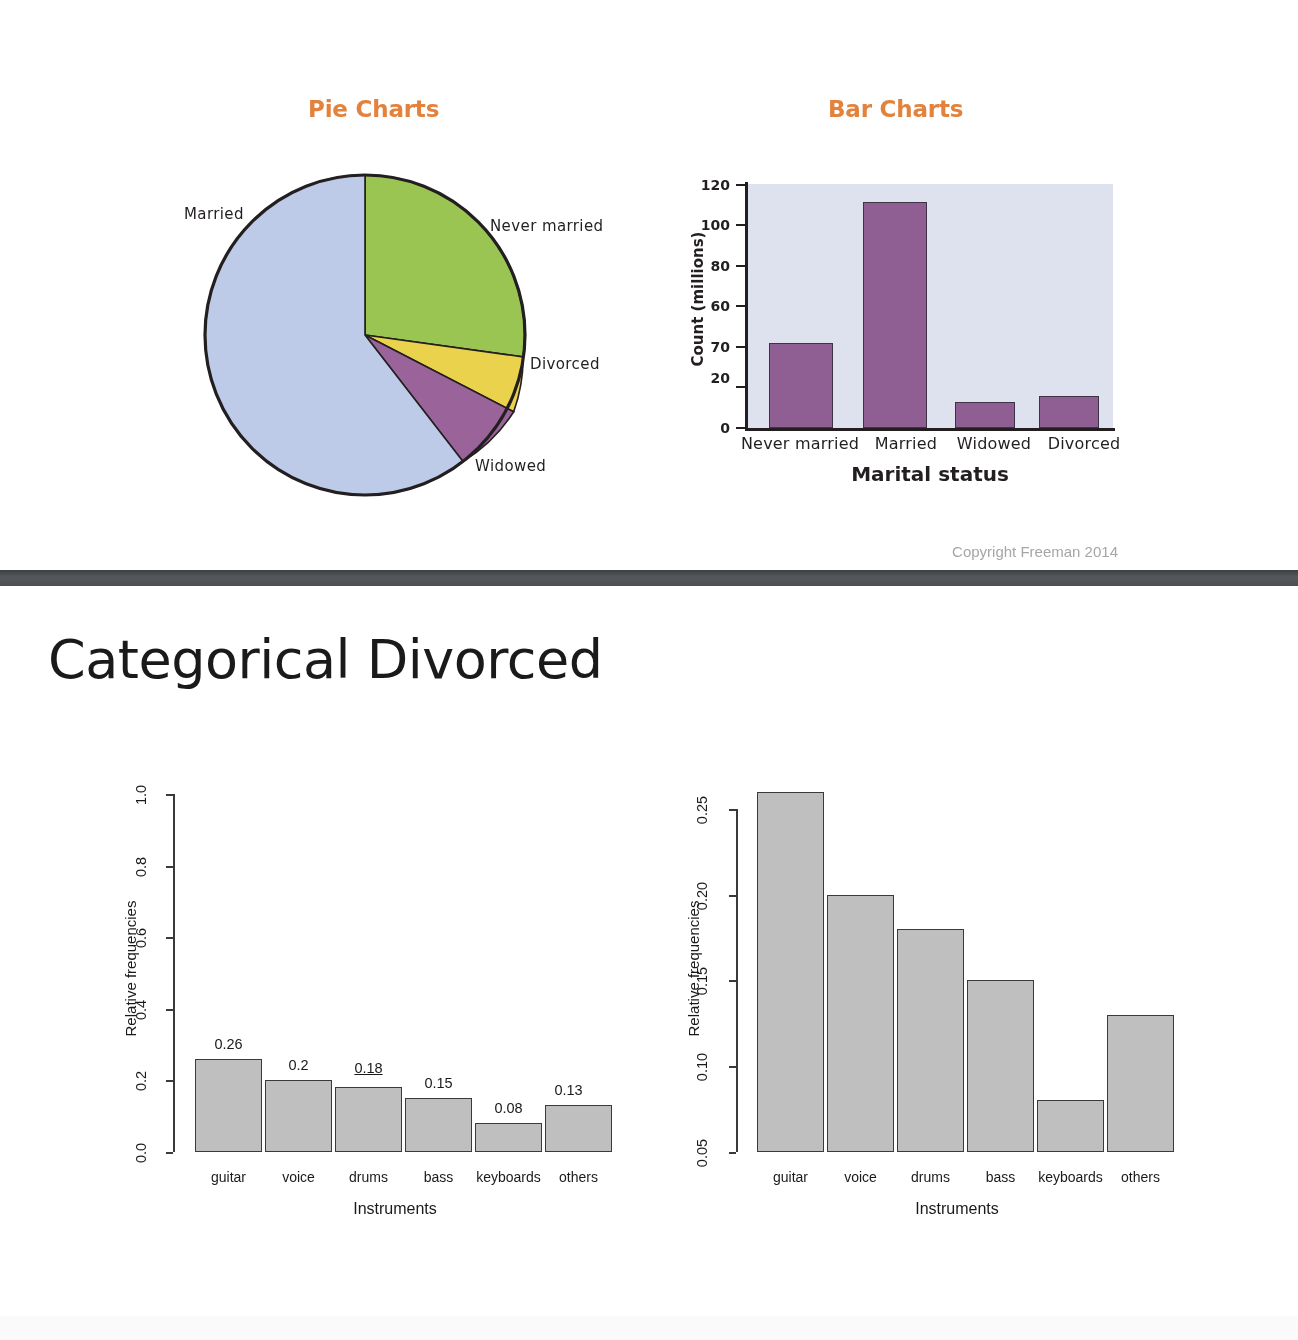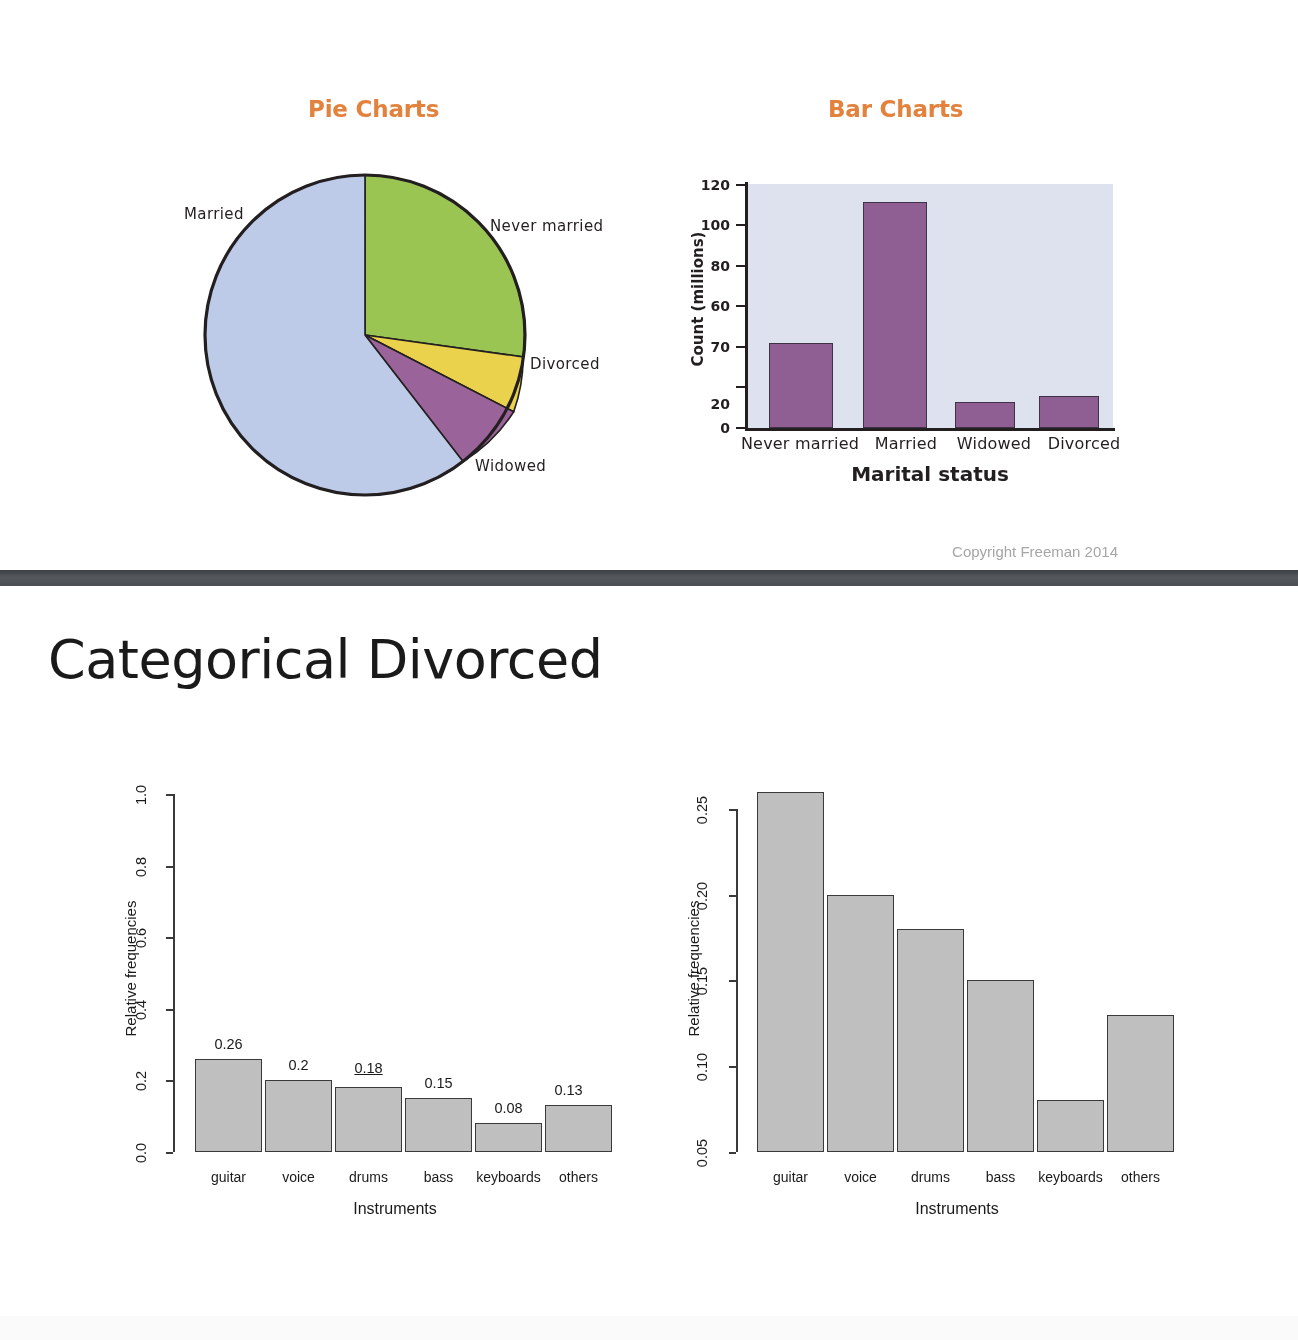--- a/index.html
+++ b/index.html
@@ -288,21 +288,21 @@
 
       <div class="tb-tick-mark" style="left:76px; top:257px;"></div>
       <div class="tb-tick-mark" style="left:76px; top:216px;"></div>
       <div class="tb-tick-mark" style="left:76px; top:176px;"></div>
       <div class="tb-tick-mark" style="left:76px; top:135px;"></div>
       <div class="tb-tick-mark" style="left:76px; top:95px;"></div>
       <div class="tb-tick-mark" style="left:76px; top:54px;"></div>
       <div class="tb-tick-mark" style="left:76px; top:14px;"></div>
 
       <div class="tb-tick-label" style="left:28px; top:250px;">0</div>
-      <div class="tb-tick-label" style="left:28px; top:226px;">20</div>
+      <div class="tb-tick-label" style="left:28px; top:200px;">20</div>
       <div class="tb-tick-label" style="left:28px; top:169px;">70</div>
       <div class="tb-tick-label" style="left:28px; top:128px;">60</div>
       <div class="tb-tick-label" style="left:28px; top:88px;">80</div>
       <div class="tb-tick-label" style="left:28px; top:47px;">100</div>
       <div class="tb-tick-label" style="left:28px; top:7px;">120</div>
 
       <div class="tb-cat-label" style="left:74px; width:132px;">Never married</div>
       <div class="tb-cat-label" style="left:196px; width:100px;">Married</div>
       <div class="tb-cat-label" style="left:280px; width:108px;">Widowed</div>
       <div class="tb-cat-label" style="left:372px; width:104px;">Divorced</div>

